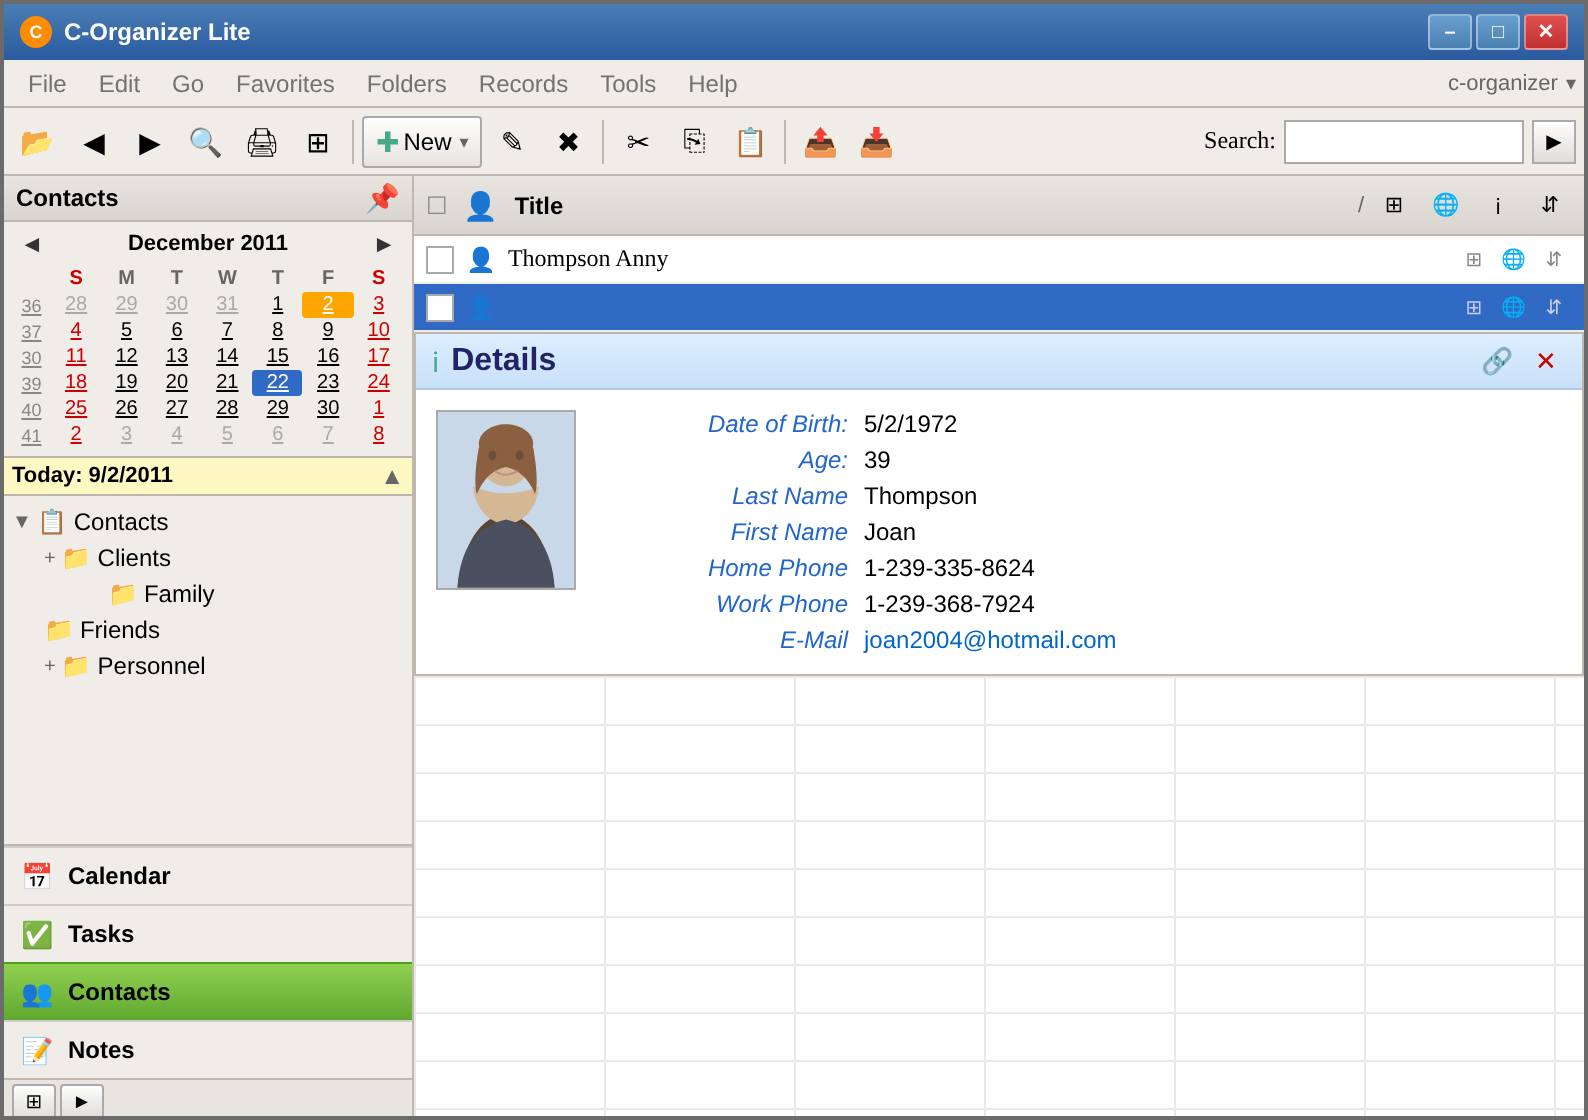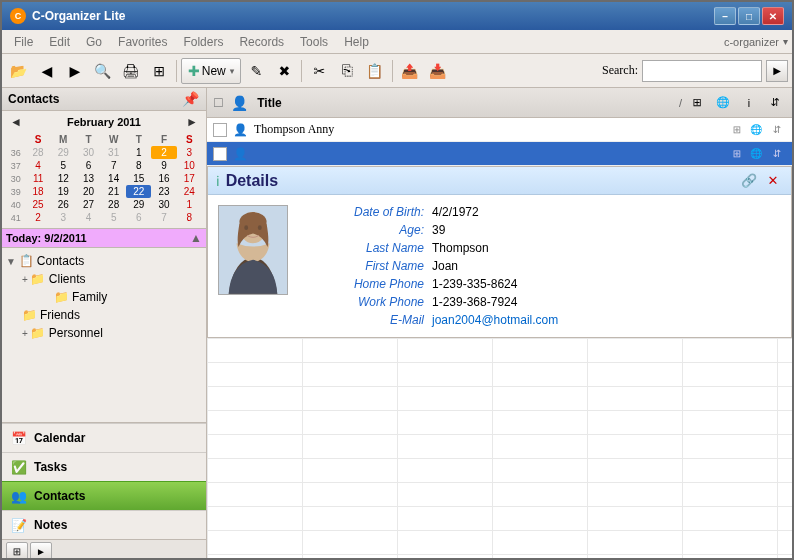--- a/index.html
+++ b/index.html
@@ -43,28 +43,28 @@
     .contacts-title { font-weight: bold; font-size: 12px; }
     .contacts-pin { font-size: 14px; color: #666; cursor: pointer; }
 
     
     .calendar { padding: 4px; border-bottom: 1px solid #c0b8b0; }
     .cal-nav { display: flex; align-items: center; justify-content: space-between; margin-bottom: 4px; }
     .cal-nav-btn { cursor: pointer; font-size: 12px; color: #333; padding: 0 4px; }
     .cal-month { font-size: 11px; font-weight: bold; color: #000; }
     .cal-grid { width: 100%; border-collapse: collapse; }
     .cal-grid th { font-size: 10px; color: #666; text-align: center; padding: 1px 0; width: 26px; }
-    .cal-grid td { font-size: 10px; text-align: center; padding: 1px 0; cursor: pointer; color: #000; }
+    .cal-grid td { font-size: 10px; text-align: center; padding: 1px 0; cursor: pointer; color: #000; text-decoration: underline; }
     .cal-grid td.other-month { color: #aaa; }
     .cal-grid td.today { background: #316ac5; color: white; border-radius: 2px; }
     .cal-grid td.selected { background: #ffa500; color: white; border-radius: 2px; }
     .cal-grid td.weekend { color: #c00; }
     .cal-grid th.weekend { color: #c00; }
     .cal-grid td.week-num { color: #888; font-size: 9px; cursor: default; }
-    .today-bar { display: flex; align-items: center; justify-content: space-between; padding: 2px 4px; border-bottom: 1px solid #c0b8b0; background: #f0abfc; }
+    .today-bar { display: flex; align-items: center; justify-content: space-between; padding: 2px 4px; border-bottom: 1px solid #c0b8b0; background: #fef9c3; }
     .today-text { font-size: 11px; font-weight: bold; }
     .today-arrow { font-size: 12px; color: #666; cursor: pointer; }
 
     
     .tree { flex: 1; overflow-y: auto; padding: 4px; }
     .tree-item { display: flex; align-items: center; gap: 3px; padding: 2px 0; cursor: pointer; }
     .tree-label { font-size: 12px; }
     .tree-children { margin-left: 16px; }
     .folder-icon { color: #e8a000; }
     .expand-icon { font-size: 10px; color: #666; cursor: pointer; }
@@ -186,21 +186,21 @@
   <div class="left-panel">
 
     <div class="contacts-header">
       <span class="contacts-title">Contacts</span>
       <span class="contacts-pin">📌</span>
     </div>
 
     <div class="calendar">
       <div class="cal-nav">
         <span class="cal-nav-btn">◄</span>
-        <span class="cal-month">February 2011</span>
+        <span class="cal-month">December 2011</span>
         <span class="cal-nav-btn">►</span>
       </div>
       <table class="cal-grid">
         <thead>
           <tr>
             <th style="font-size:9px;color:#aaa;width:20px;"></th>
             <th class="weekend">S</th>
             <th>M</th>
             <th>T</th>
             <th>W</th>
@@ -394,21 +394,21 @@
 
             <ellipse cx="28" cy="22" rx="2" ry="2.5" fill="#5a4535" opacity="0.6"></ellipse>
             <ellipse cx="42" cy="22" rx="2" ry="2.5" fill="#5a4535" opacity="0.6"></ellipse>
             <path d="M29 30 Q35 34 41 30" stroke="#c09080" stroke-width="1" fill="none"></path>
 
             <path d="M10 90 Q12 60 35 55 Q58 60 60 90Z" fill="#4a5060"></path>
           </svg>
         </div>
         <div class="details-fields">
           <span class="field-label">Date of Birth:</span>
-          <span class="field-value">4/2/1972</span>
+          <span class="field-value">5/2/1972</span>
           <span class="field-label">Age:</span>
           <span class="field-value">39</span>
           <span class="field-label">Last Name</span>
           <span class="field-value">Thompson</span>
           <span class="field-label">First Name</span>
           <span class="field-value">Joan</span>
           <span class="field-label">Home Phone</span>
           <span class="field-value">1-239-335-8624</span>
           <span class="field-label">Work Phone</span>
           <span class="field-value">1-239-368-7924</span>

